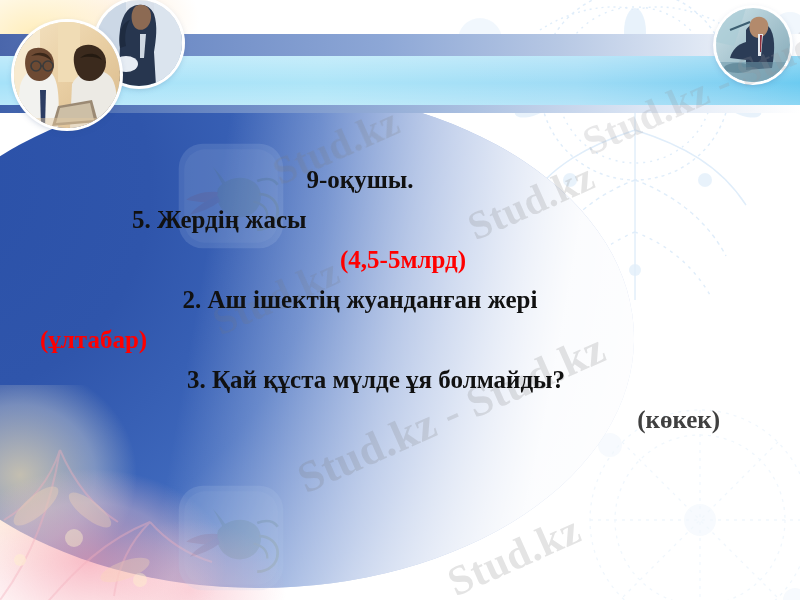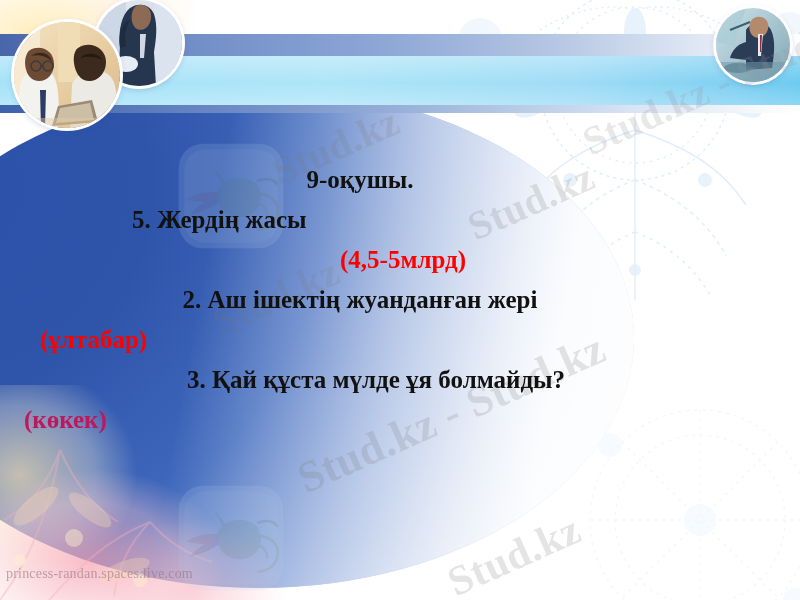--- a/index.html
+++ b/index.html
@@ -163,21 +163,21 @@
     line-height: 40px;
     color: #111111;
   }
   .content .ln { display: block; }
   .ln-heading { text-align: center; }
   .ln-q1 { text-align: left; padding-left: 132px; }
   .ln-a1 { padding-left: 86px; color: #ff0000; }
   .ln-q2 { text-align: center; }
   .ln-a2 { text-align: left; padding-left: 40px; color: #ff0000; }
   .ln-q3 { text-align: center; padding-left: 32px; }
-  .ln-a3 { text-align: left; padding-left: 24px; color: #be185d; }
+  .ln-a3 { text-align: right; padding-left: 24px; color: #404040; }
 
   
   .src-text {
     position: absolute;
     left: 6px;
     top: 566px;
     font-family: "Liberation Serif", "DejaVu Serif", serif;
     font-size: 14px;
     color: rgba(150,120,130,0.62);
     letter-spacing: 0.2px;
@@ -375,15 +375,14 @@
   <div class="content">
     <span class="ln ln-heading">9-оқушы.</span>
     <span class="ln ln-q1">5.   Жердің жасы</span>
     <span class="ln ln-a1">(4,5-5млрд)</span>
     <span class="ln ln-q2">2. Аш ішектің жуанданған жері</span>
     <span class="ln ln-a2">(ұлтабар)</span>
     <span class="ln ln-q3">3. Қай құста мүлде ұя болмайды?</span>
     <span class="ln ln-a3">(көкек)</span>
   </div>
 
-  <div class="src-text">princess-randan.spaces.live.com</div>
 
 </div>
 
 </body></html>

